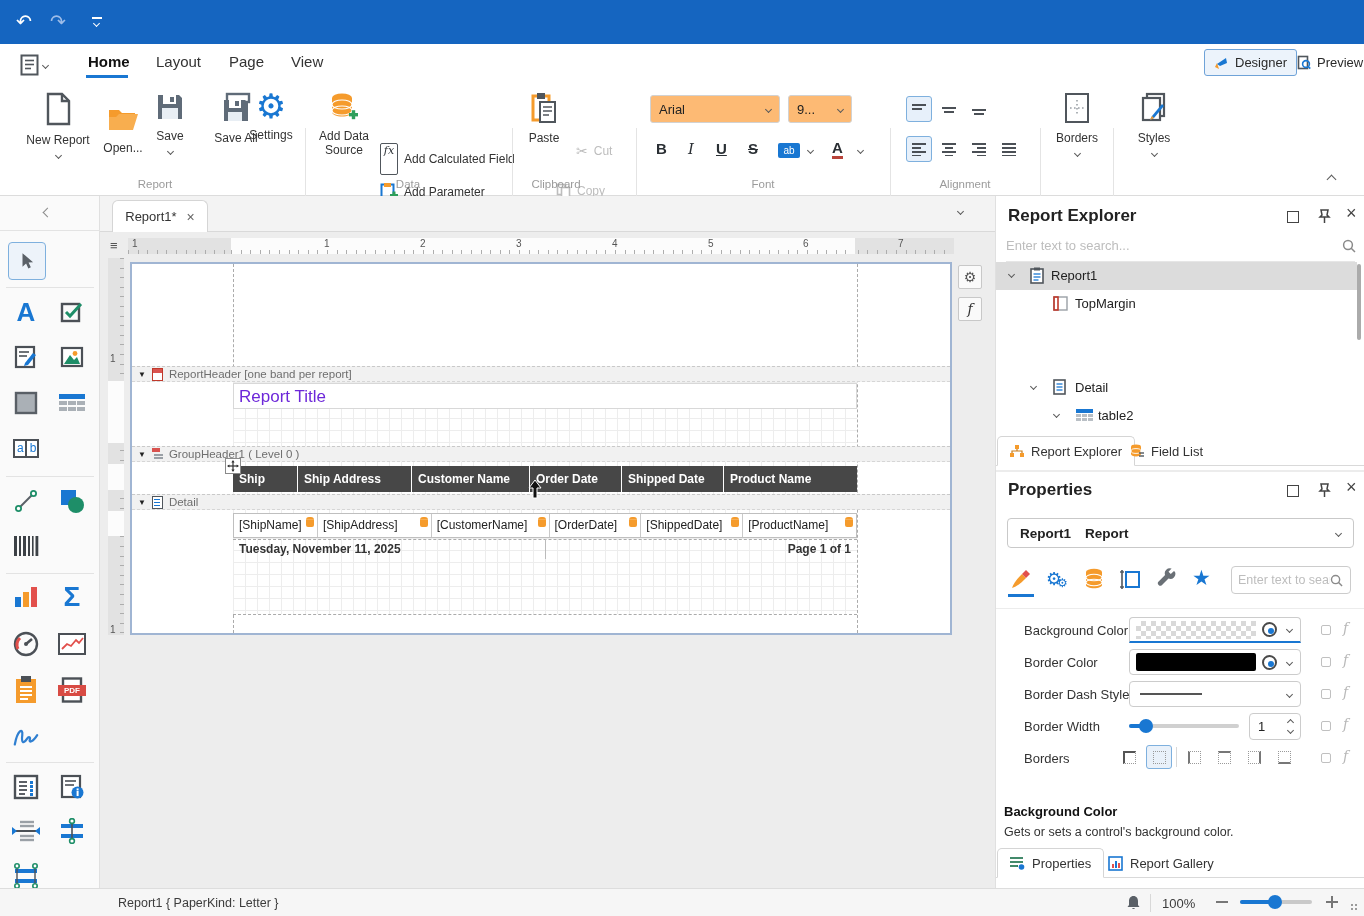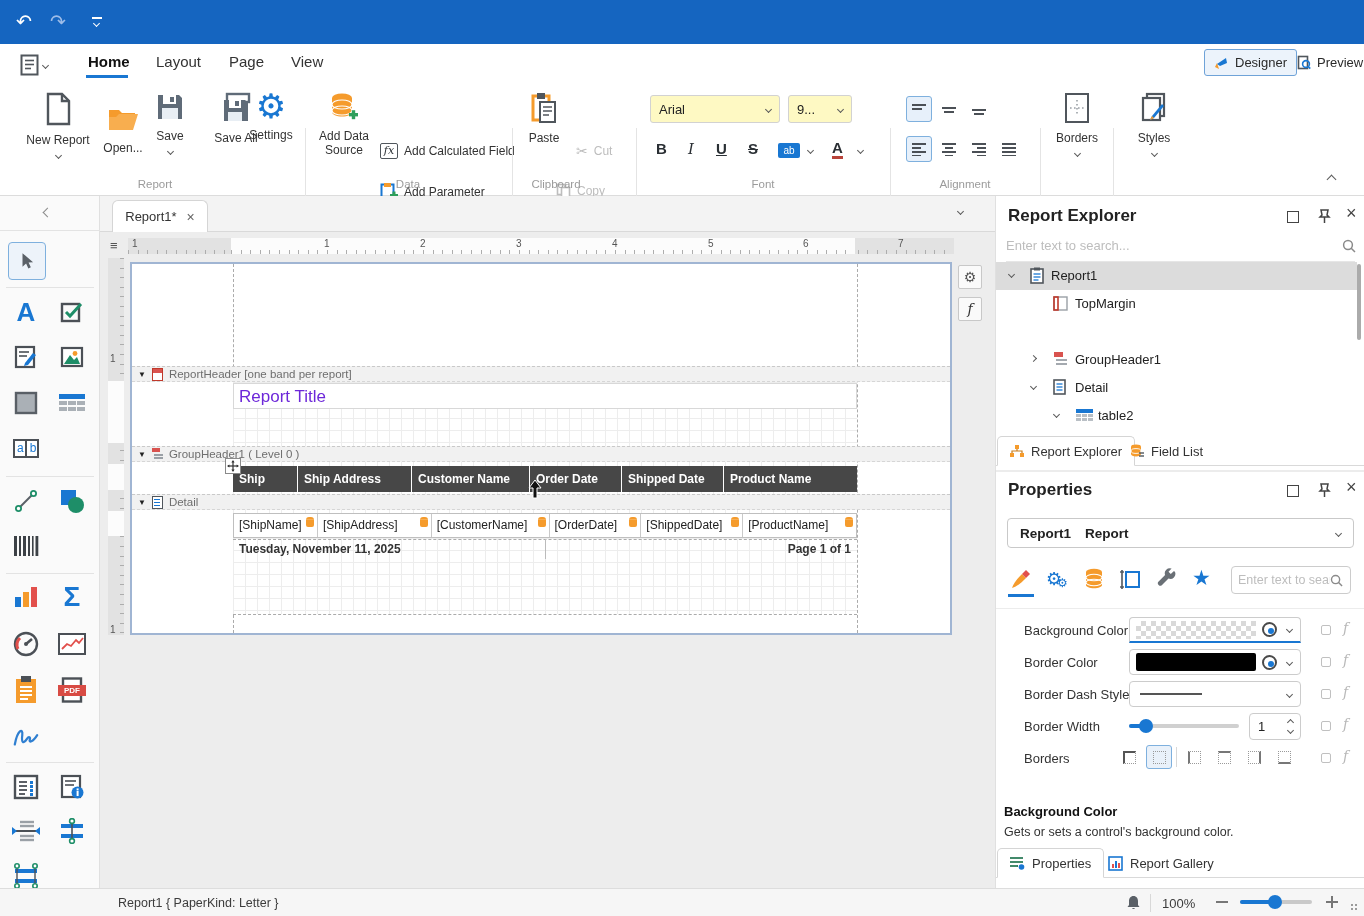--- a/index.html
+++ b/index.html
@@ -25,21 +25,21 @@
   #ribbon { left:0; top:44px; width:1364px; height:152px; background:#fff; border-bottom:1px solid #dcdcdc; }
   .rtab { font-size:15px; color:#333; }
   .rtab.active { font-weight:bold; color:#111; }
   .tab-underline { height:3px; background:#1977D2; }
   .grp-sep { width:1px; background:#e4e4e4; top:84px; height:104px; }
   .grp-label { font-size:11.5px; color:#9b9b9b; text-align:center; }
   .bigbtn { text-align:center; font-size:12px; color:#333; }
   .bigbtn .lbl { display:block; margin-top:4px; }
   .smallbtn { display:flex; align-items:center; gap:6px; font-size:12px; color:#333; }
   .disabled { color:#bdbdbd !important; }
-  .combo { border:1px solid #d2d2d2; border-radius:3px; background:#fef9c3; display:flex; align-items:center; justify-content:space-between; padding:0 8px; font-size:13px; color:#222; }
+  .combo { border:1px solid #d2d2d2; border-radius:3px; background:#fdba74; display:flex; align-items:center; justify-content:space-between; padding:0 8px; font-size:13px; color:#222; }
   .tglbtn { width:26px; height:26px; border-radius:3px; display:flex; align-items:center; justify-content:center; }
   .tglbtn.sel { background:#e7f0fa; border:1px solid #7eb0de; }
   .viewbtn { height:27px; display:flex; align-items:center; gap:6px; font-size:13px; color:#2a2a2a; padding:0 9px; border-radius:3px; }
   .viewbtn.sel { border:1px solid #6fa3d8; background:#ecf3fb; }
 
   
   #toolbox { left:0; top:196px; width:100px; height:692px; background:#fafafa; border-right:1px solid #e0e0e0; }
   .tool { width:28px; height:28px; display:flex; align-items:center; justify-content:center; }
   .tb-sep { left:6px; width:88px; height:1px; background:#e3e3e3; }
 
@@ -200,21 +200,21 @@
           <path d="M3 6 V20 c0 2.5 4.5 4.5 10 4.5 s10 -2 10 -4.5 V6" fill="#F59B2C"></path>
           <ellipse cx="13" cy="12.5" rx="10" ry="4.5" fill="none" stroke="#fff" stroke-width="1.2"></ellipse>
           <ellipse cx="13" cy="18.5" rx="10" ry="4.5" fill="none" stroke="#fff" stroke-width="1.2"></ellipse>
           <rect x="20" y="21" width="9" height="3.4" fill="#2E9E5B"></rect>
           <rect x="22.8" y="18.2" width="3.4" height="9" fill="#2E9E5B"></rect>
         </svg>
       <span class="lbl" style="margin-top:2px;">Add Data</span>
       <span class="lbl" style="margin-top:0;">Source</span>
     </div>
     <div class="abs smallbtn" style="left:380px;top:99px;">
-      <span style="width:18px;height:16px;border:1.4px solid #50565c;border-radius:2px;position:relative;font-family:'DejaVu Serif',serif;font-style:italic;font-size:11px;color:#2a2f34;text-align:center;line-height:13px;">fx</span>
+      <span style="width:18px;height:32px;border:1.4px solid #50565c;border-radius:2px;position:relative;font-family:'DejaVu Serif',serif;font-style:italic;font-size:11px;color:#2a2f34;text-align:center;line-height:13px;">fx</span>
       <span>Add Calculated Field</span>
     </div>
     <div class="abs smallbtn" style="left:380px;top:139px;">
       <svg width="18" height="18" viewBox="0 0 18 18">
           <rect x="1.5" y="1.5" width="12" height="14" fill="none" stroke="#1977D2" stroke-width="2"></rect>
           <rect x="4" y="0" width="7" height="4" fill="#F59B2C"></rect>
           <rect x="10" y="11" width="8" height="3" fill="#2E9E5B"></rect>
           <rect x="12.5" y="8.5" width="3" height="8" fill="#2E9E5B"></rect>
         </svg>
       <span>Add Parameter</span>
@@ -703,31 +703,20 @@
           </g>
         </svg>
       <span class="tlabel" style="left:55px;">Report1</span>
     </div>
     <div class="treerow" style="top:94px;">
       <svg class="abs" style="left:57px;top:6px;" width="15" height="15" viewBox="0 0 15 15">
           <rect x="1" y="1" width="13" height="13" fill="#fff" stroke="#9aa0a6" stroke-width="1.4"></rect>
           <rect x="1" y="1" width="4" height="13" fill="none" stroke="#c0392b" stroke-width="1.6"></rect>
         </svg>
       <span class="tlabel" style="left:79px;">TopMargin</span>
-    </div>
-    <div class="treerow" style="top:150px;">
-      <span class="abs chev sm r" style="left:35px;top:10px;"></span>
-      <svg class="abs" style="left:57px;top:6px;" width="15" height="14" viewBox="0 0 15 14">
-          <rect x="1" y="0" width="9" height="5" fill="#d9534f"></rect>
-          <g stroke="#9aa0a6" stroke-width="1.8">
-            <line x1="3" y1="8" x2="14" y2="8"></line>
-            <line x1="3" y1="12" x2="14" y2="12"></line>
-          </g>
-        </svg>
-      <span class="tlabel" style="left:79px;">GroupHeader1</span>
     </div>
     <div class="treerow" style="top:178px;">
       <span class="abs chev sm" style="left:35px;top:10px;"></span>
       <svg class="abs" style="left:57px;top:5px;" width="13" height="16" viewBox="0 0 13 16">
           <rect x="1" y="1" width="11" height="14" fill="#fff" stroke="#50565c" stroke-width="1.6"></rect>
           <g stroke="#1977D2" stroke-width="1.3">
             <line x1="3.5" y1="5" x2="9.5" y2="5"></line>
             <line x1="3.5" y1="8" x2="9.5" y2="8"></line>
             <line x1="3.5" y1="11" x2="9.5" y2="11"></line>
           </g>

